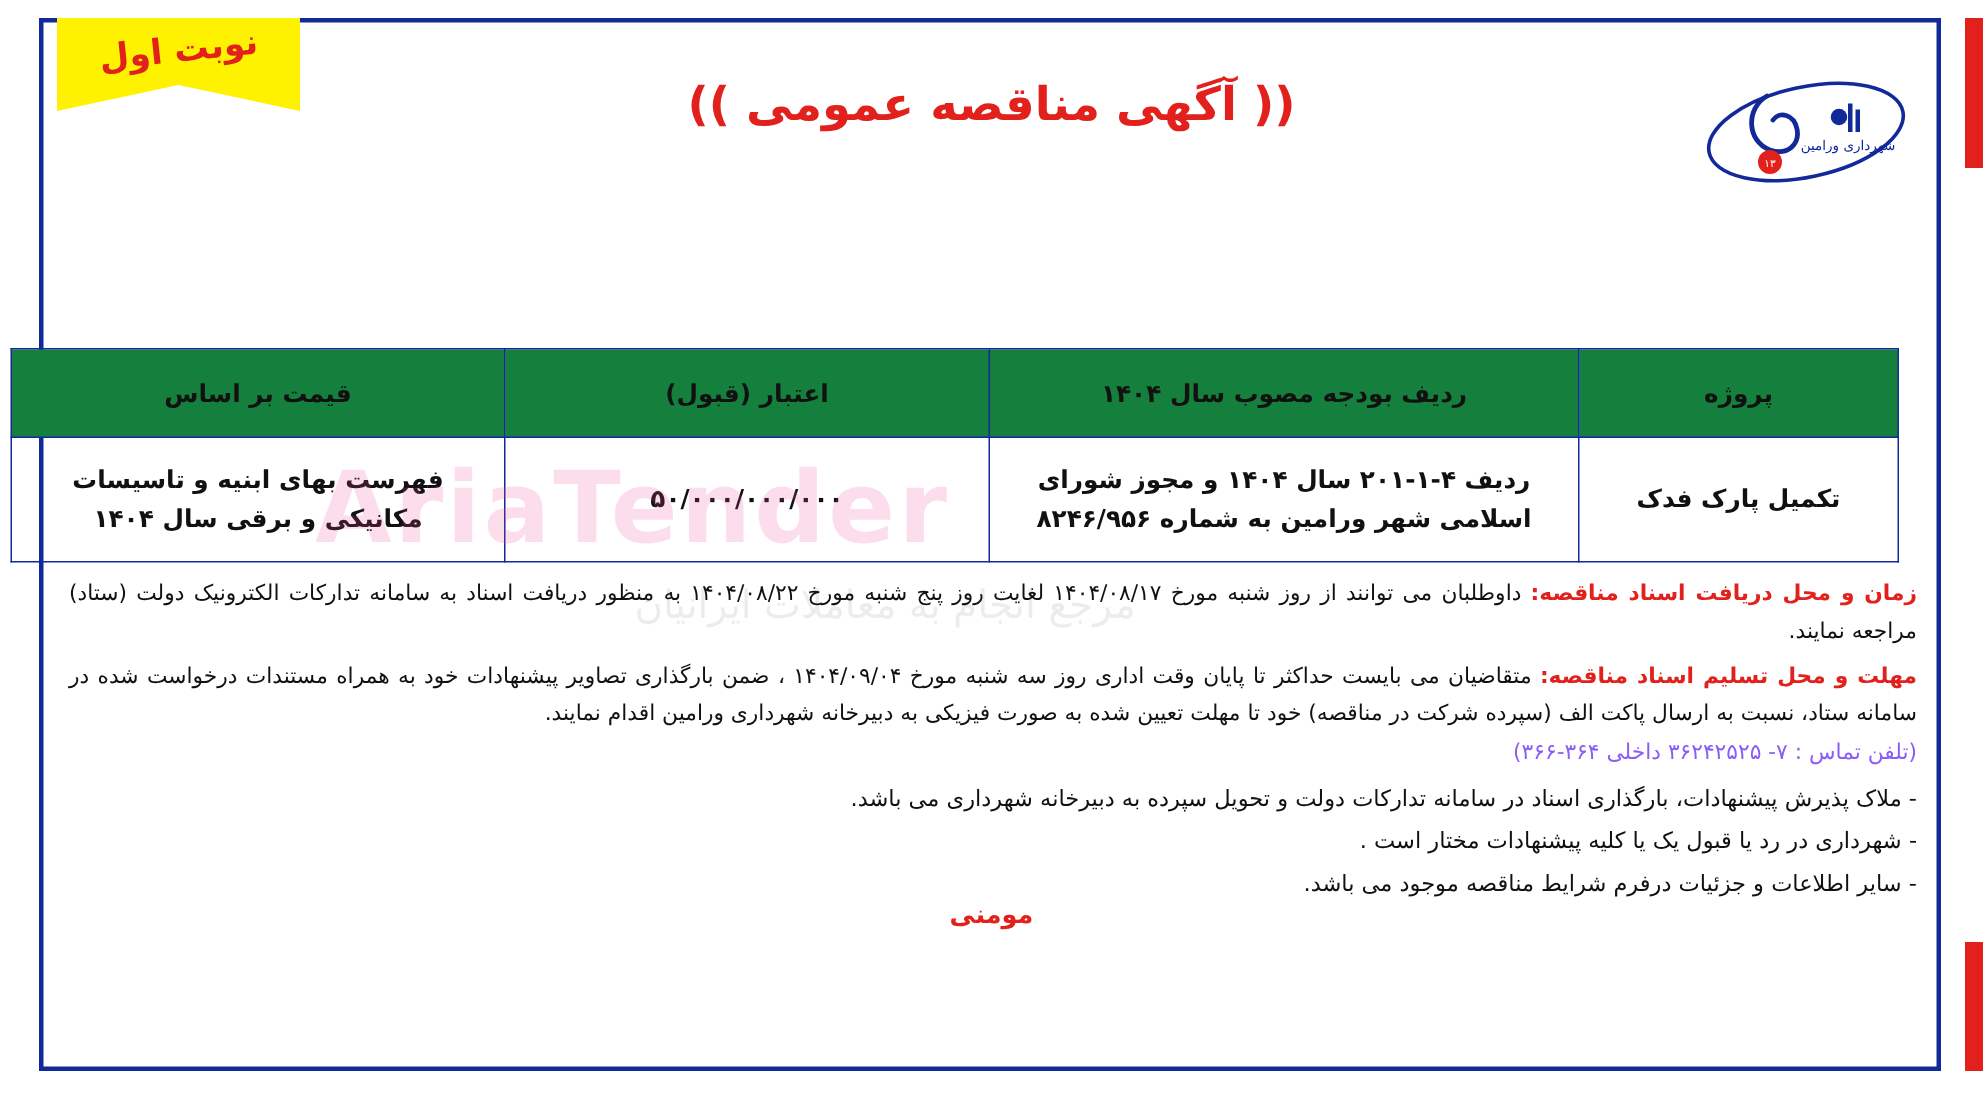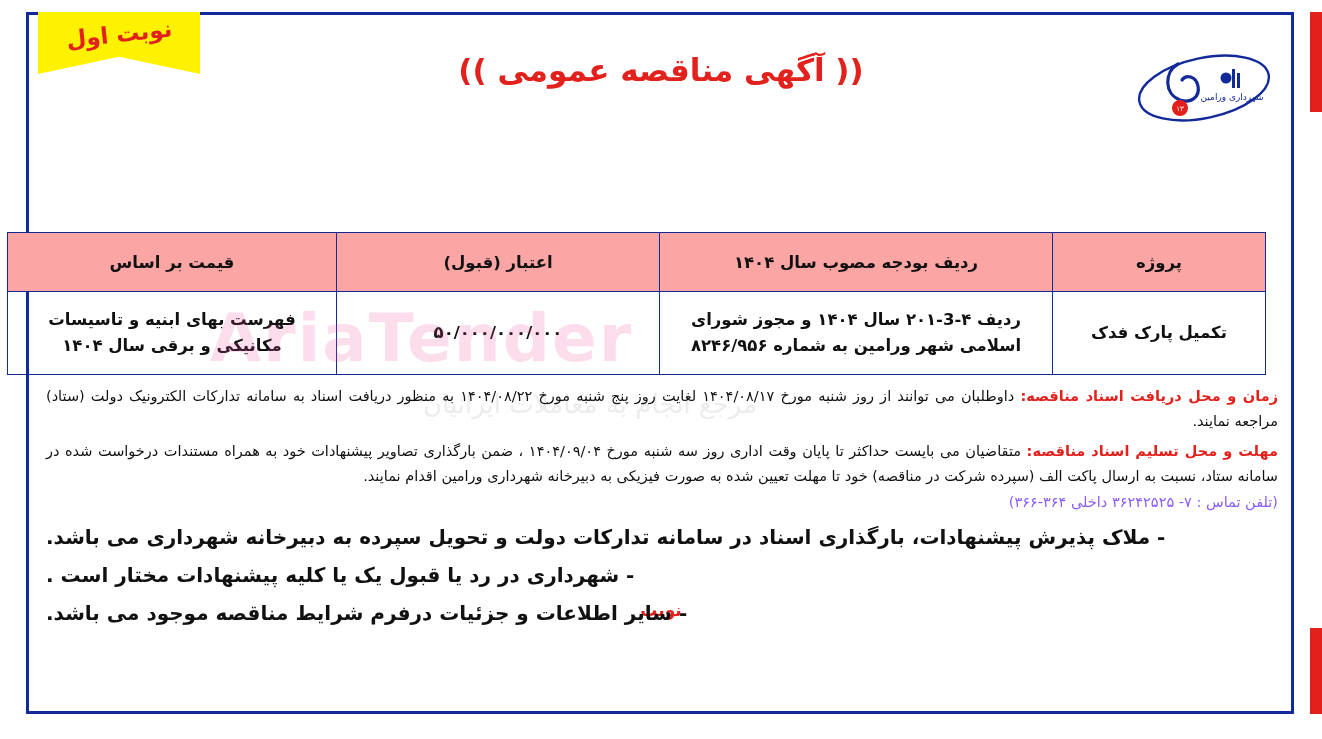--- a/index.html
+++ b/index.html
@@ -111,21 +111,21 @@
   table.bid-table th,
   table.bid-table td {
     border: 1px solid #12299a;
     text-align: center;
     vertical-align: middle;
     font-size: 16.5px;
     color: #111111;
     padding: 8px 6px;
   }
   table.bid-table thead th {
-    background: #fca5a5;
+    background: #15803d;
     font-weight: bold;
     height: 42px;
   }
   table.bid-table tbody td {
     height: 66px;
     font-weight: bold;
     line-height: 1.55;
   }
   .col-project { width: 200px; }
   .col-row { width: 380px; }
@@ -183,24 +183,24 @@
     font-size: 14.5px;
     color: #8b5cf6;
     text-align: right;
     margin-top: 2px;
     margin-bottom: 8px;
   }
   .bullets {
     margin-top: 4px;
   }
   .bullet {
-    font-size: 20px;
-    color: #111111;
-    font-weight: bold;
-    text-align: left;
+    font-size: 15px;
+    color: #111111;
+    font-weight: normal;
+    text-align: right;
     line-height: 1.9;
   }
 
   
   .signature {
     position: absolute;
     left: 0;
     right: 0;
     top: 598px;
     text-align: center;
@@ -246,21 +246,21 @@
       <tr>
         <th class="col-project">پروژه</th>
         <th class="col-row">ردیف بودجه مصوب سال ۱۴۰۴</th>
         <th class="col-credit">اعتبار (قبول)</th>
         <th class="col-price">قیمت بر اساس</th>
       </tr>
     </thead>
     <tbody>
       <tr>
         <td>تکمیل پارک فدک</td>
-        <td>ردیف ۴-3-۲۰۱ سال ۱۴۰۴ و مجوز شورای اسلامی شهر ورامین به شماره ۸۲۴۶/۹۵۶</td>
+        <td>ردیف ۴-۱-۲۰۱ سال ۱۴۰۴ و مجوز شورای اسلامی شهر ورامین به شماره ۸۲۴۶/۹۵۶</td>
         <td>۵۰/۰۰۰/۰۰۰/۰۰۰</td>
         <td>فهرست بهای ابنیه و تاسیسات مکانیکی و برقی سال ۱۴۰۴</td>
       </tr>
     </tbody>
   </table>
 
   <div class="watermark">
     <div class="wm-text">AriaTender</div>
     <div class="wm-sub">مرجع انجام به معاملات ایرانیان</div>
   </div>
@@ -274,16 +274,16 @@
     </div>
     <div class="phone-line">(تلفن تماس : ۷- ۳۶۲۴۲۵۲۵ داخلی ۳۶۴-۳۶۶)</div>
     <div class="bullets">
       <div class="bullet">- ملاک پذیرش پیشنهادات، بارگذاری اسناد در سامانه تدارکات دولت و تحویل سپرده به دبیرخانه شهرداری می باشد.</div>
       <div class="bullet">- شهرداری در رد یا قبول یک یا کلیه پیشنهادات مختار است .</div>
       <div class="bullet">- سایر اطلاعات و جزئیات درفرم شرایط مناقصه موجود می باشد.</div>
     </div>
   </div>
 
   <div class="signature">
-    <div>نوبت</div>
+    <div>مومنی</div>
   </div>
 
 </div>
 
 </body></html>

